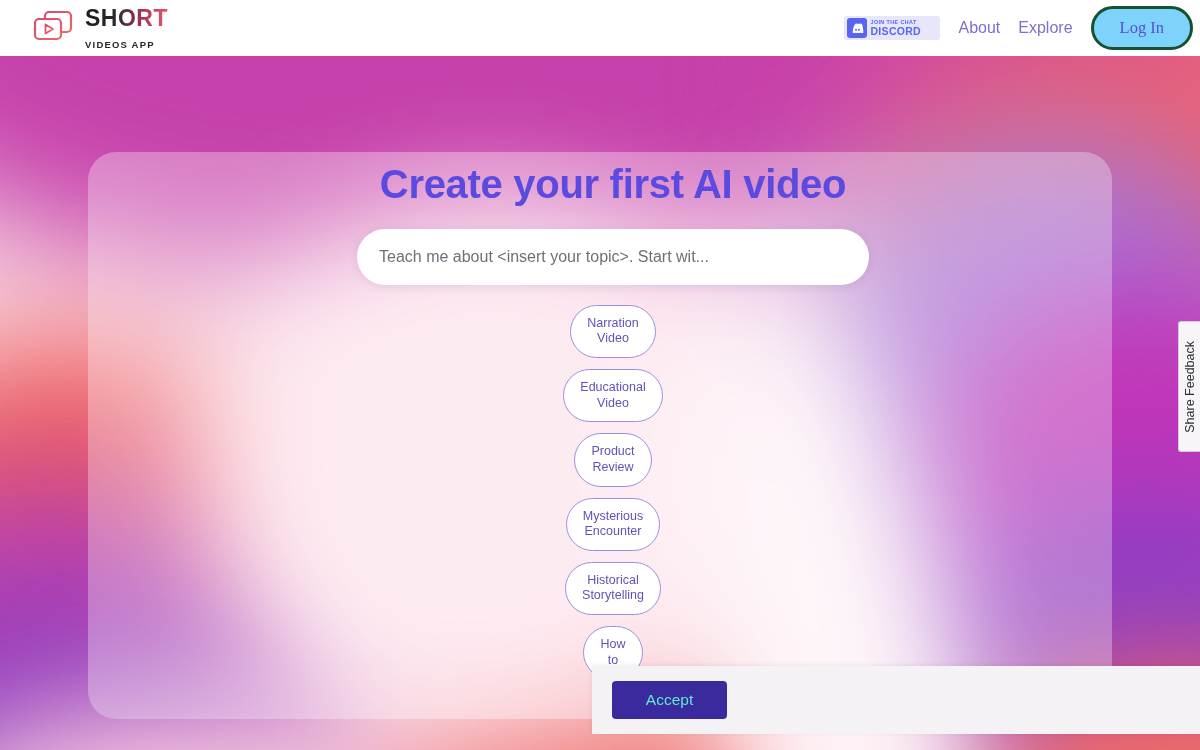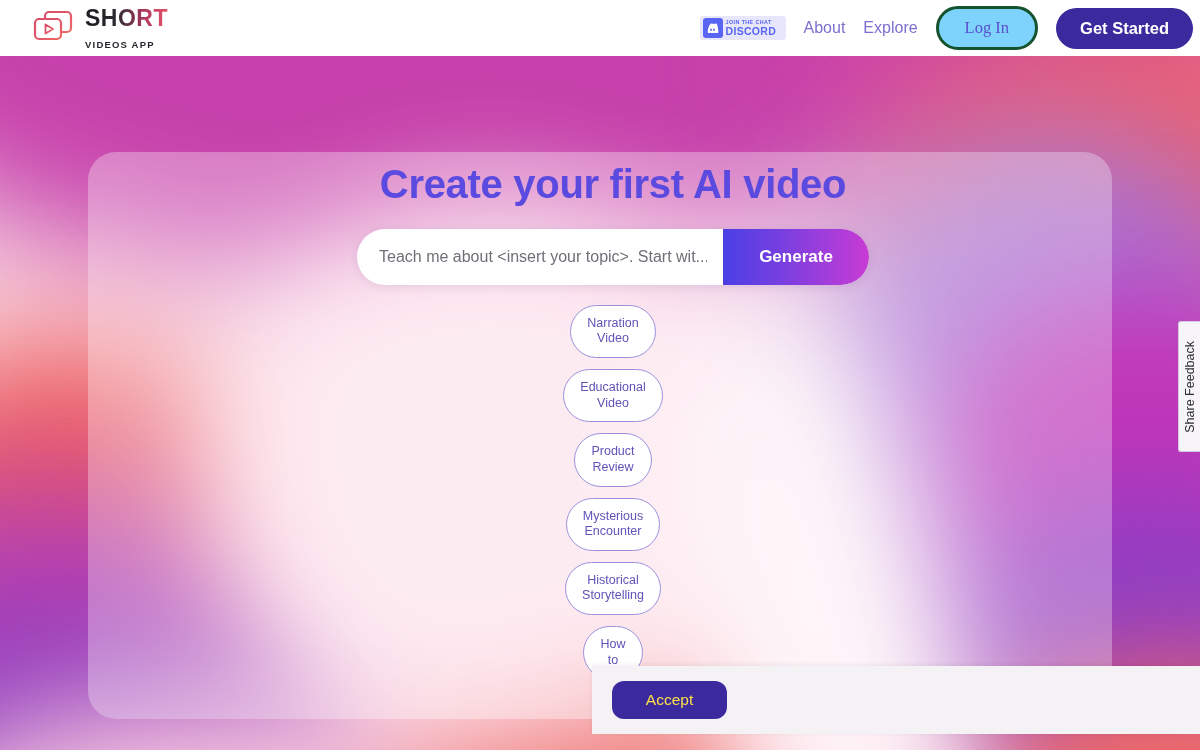--- a/index.html
+++ b/index.html
@@ -64,21 +64,21 @@
 
   .nav {
     margin-left: auto;
     display: flex;
     align-items: center;
     gap: 18px;
     margin-right: 18px;
   }
 
   .discord-badge {
-    width: 86px; height: 24px;
+    width: 96px; height: 24px;
     background: #e8e6fb;
     border-radius: 3px;
     display: flex;
     align-items: center;
     gap: 3px;
     padding: 2px 3px;
     cursor: pointer;
   }
   .discord-icon {
     width: 20px; height: 20px;
@@ -374,23 +374,23 @@
   }
   .cookie-link {
     color: #1c1c22;
     text-decoration: underline;
     cursor: pointer;
   }
   .btn-accept {
     flex: none;
     width: 115px; height: 38px;
     background: #3a2a9e;
-    color: #fde047;
+    color: #5eead4;
     border: none;
-    border-radius: 12px;
+    border-radius: 4px;
     font-family: inherit;
     font-size: 15.5px;
     cursor: pointer;
   }
 </style>
 </head>
 <body>
 
 <div class="page">
 
@@ -447,31 +447,29 @@
         </span>
         <span class="discord-words">
           <div class="discord-top">JOIN THE CHAT</div>
           <div class="discord-bottom">DISCORD</div>
         </span>
       </div>
 
       <a class="nav-link">About</a>
       <a class="nav-link">Explore</a>
       <button class="btn-login">Log In</button>
-      <button class="btn-getstarted">Get Started</button>
     </nav>
   </header>
 
   <section class="hero">
 
     <h1 class="hero-title">Create your first AI video</h1>
 
     <div class="search-row">
       <input class="search-input" type="text" placeholder="Teach me about &lt;insert your topic&gt;. Start wit..." style="">
-      <button class="btn-generate">Generate</button>
     </div>
 
     <div class="chips">
       <button class="chip">
         <span>Narration</span>
         <span>Video</span>
       </button>
       <button class="chip">
         <span>Educational</span>
         <span>Video</span>

